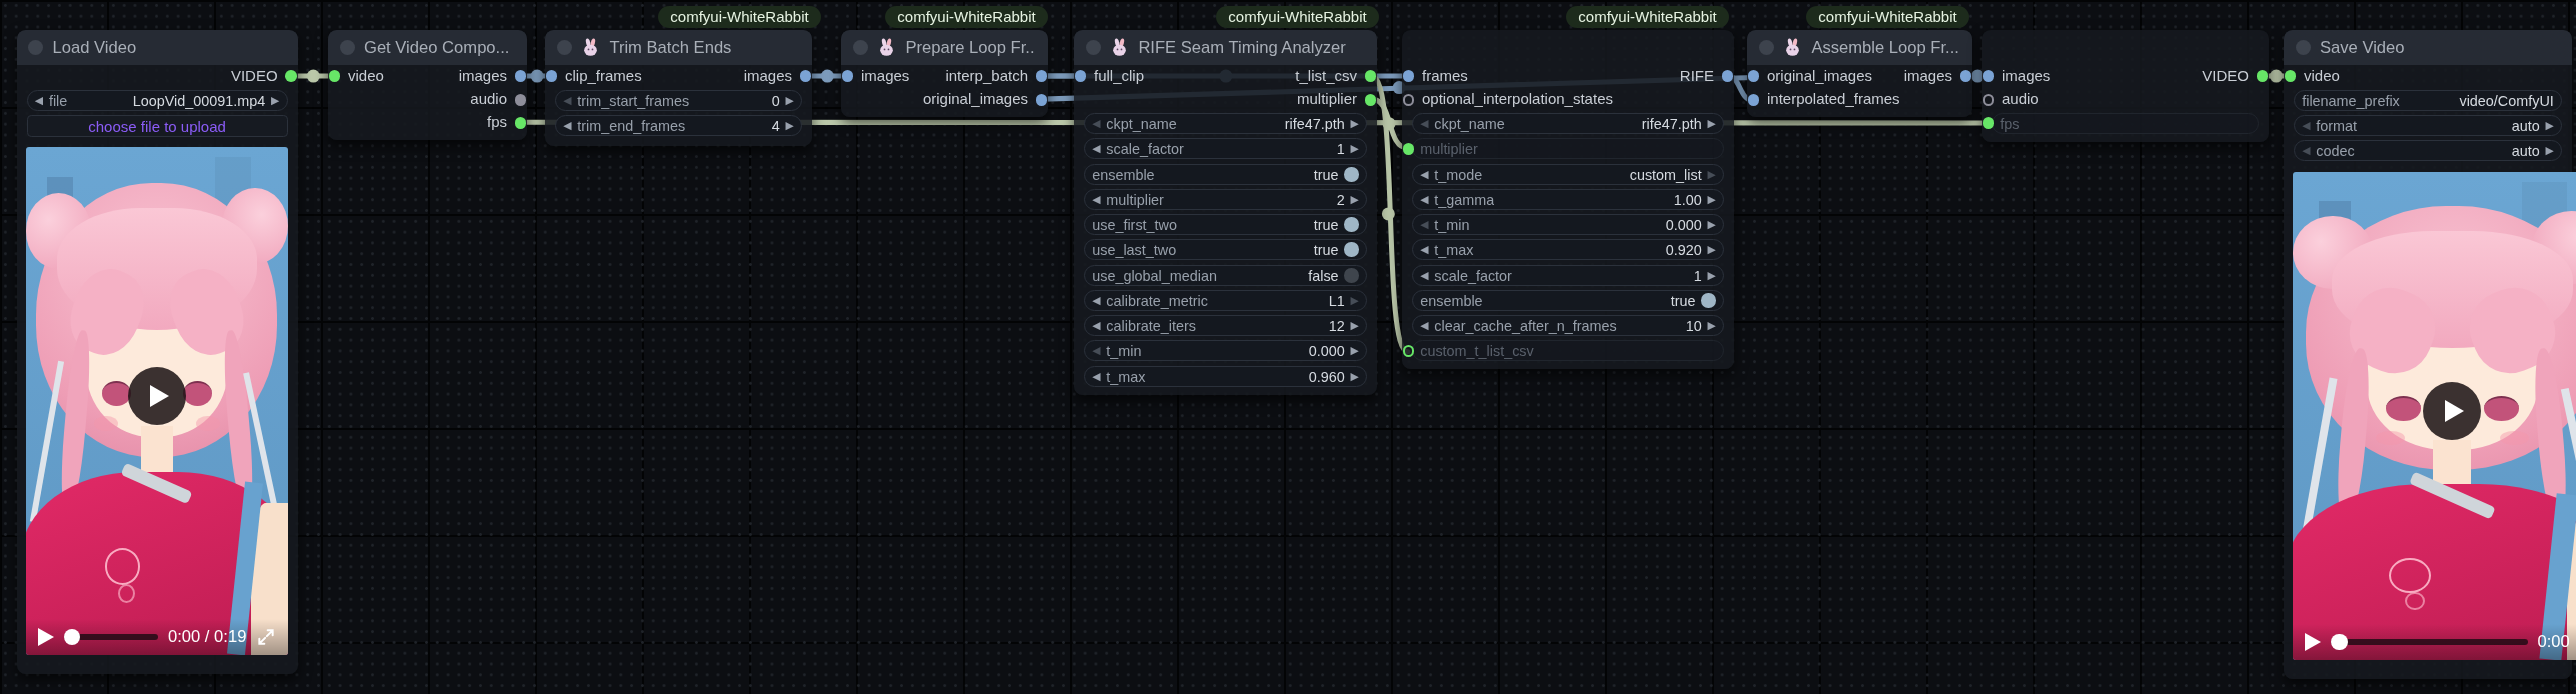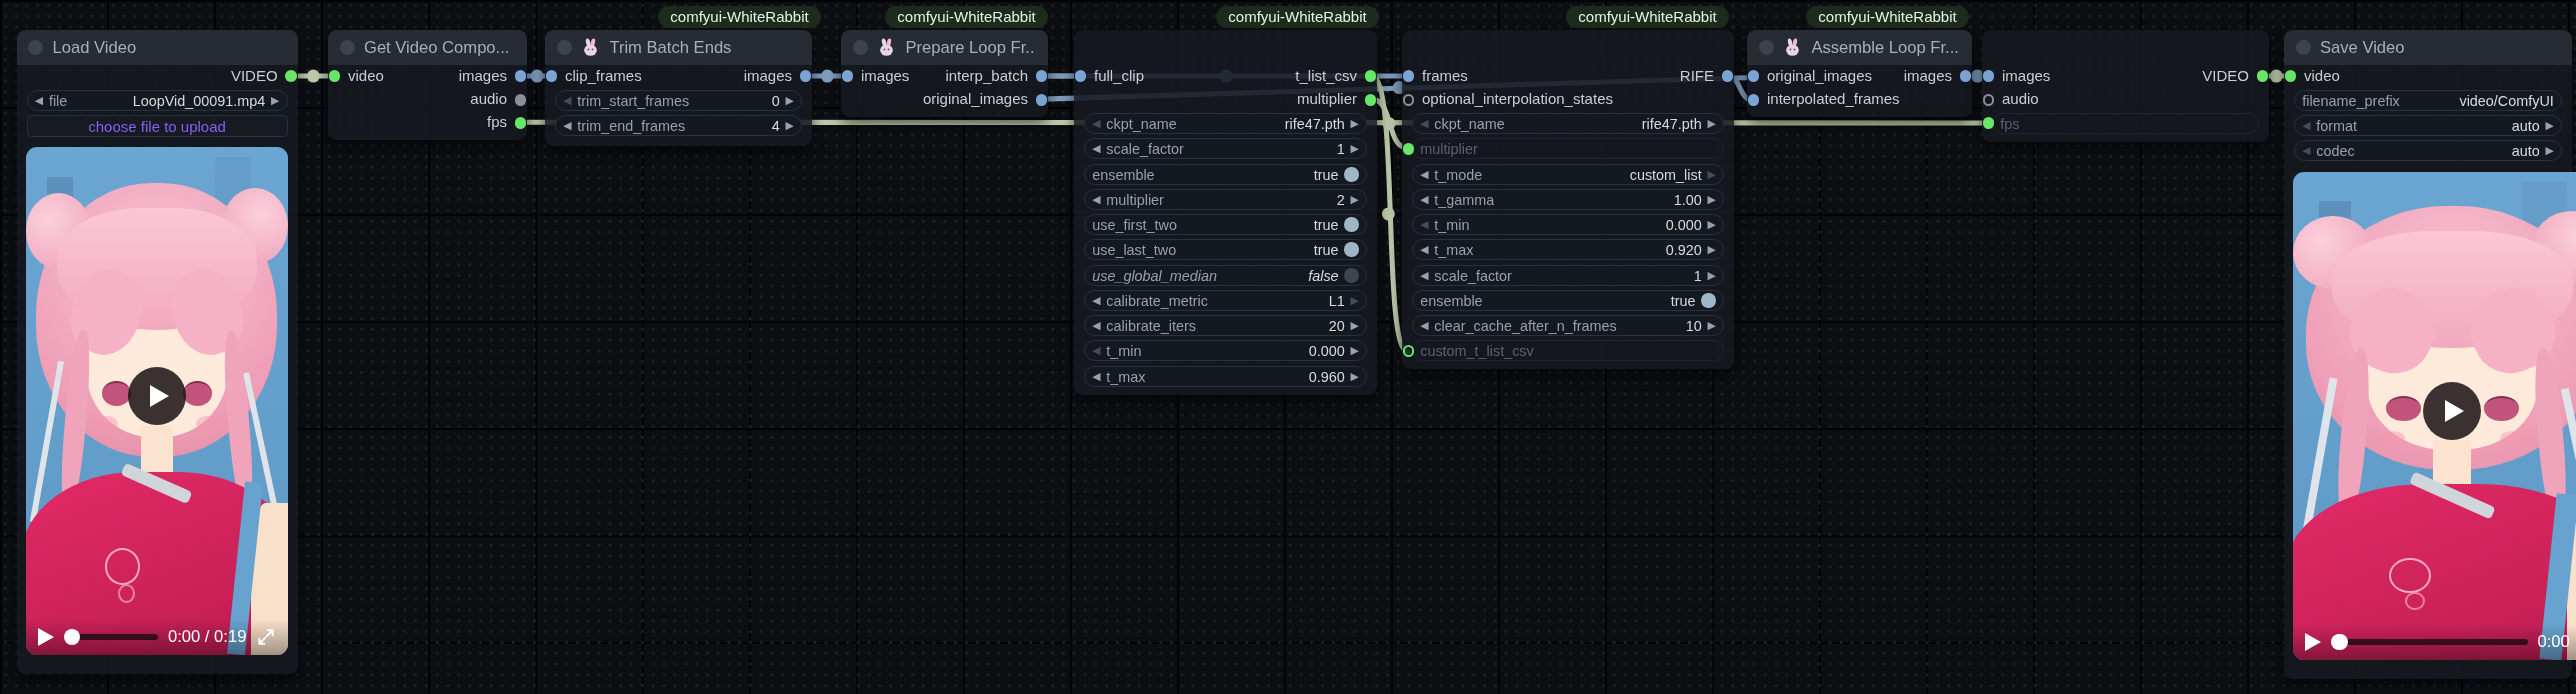--- a/index.html
+++ b/index.html
@@ -32,21 +32,21 @@
   .pill .wval{color:#d6dbe1;white-space:nowrap;}
   .arr{font-size:10.8px;color:#99a1ad;line-height:1;}
   .arr.dim{color:#464d57;}
   .toggle-circ{width:14.4px;height:14.4px;border-radius:50%;flex:0 0 auto;}
   .wbutton{position:absolute;left:10px;right:10px;height:22.4px;border-radius:4.3px;background:#161a21;
     border:1.4px solid #2b313b;display:flex;align-items:center;justify-content:center;
     font-size:15px;color:#8b5cf6;box-sizing:border-box;}
   .badge{position:absolute;top:5.8px;height:22.4px;border-radius:11.6px;background:#1d2b1c;
     color:#e6f3e2;font-size:15px;display:flex;align-items:center;padding:0 12.3px;
     transform:translateX(-100%);white-space:nowrap;pointer-events:auto;}
-  .scene{position:absolute;overflow:hidden;border-radius:11px;background:linear-gradient(180deg,#6ba6d3,#5e97c3);text-align:center;}
+  .scene{position:absolute;overflow:hidden;border-radius:3px;background:linear-gradient(180deg,#6ba6d3,#5e97c3);text-align:center;}
   .sc{position:absolute;}
   .controls{position:absolute;left:0;right:0;bottom:0;height:36px;display:flex;align-items:center;
     padding:0 11.6px;gap:10px;background:linear-gradient(transparent,rgba(0,0,0,.35));box-sizing:border-box;}
   .play-tri{width:0;height:0;border-left:16px solid #fff;border-top:9.4px solid transparent;
     border-bottom:9.4px solid transparent;flex:0 0 auto;}
   .track{position:relative;flex:1;height:6.5px;border-radius:3.6px;background:rgba(25,10,18,.8);}
   .knob{position:absolute;left:0;top:-5px;width:16.6px;height:16.6px;border-radius:50%;background:#fff;}
   .vtime{color:#fff;font-size:16.6px;white-space:nowrap;}
   .playover{position:absolute;width:58px;height:58px;border-radius:50%;background:rgba(25,16,18,.85);
     display:flex;align-items:center;justify-content:center;transform:translate(-50%,-50%);}
@@ -195,20 +195,31 @@
           <span class="node-title">Prepare Loop Fr...</span>
         </div>
         <span class="port-dot" style="top: 40px; left: 0.7px; background: rgb(123, 163, 212); border: none;"></span>
         <span class="port-label" style="top: 37px; left: 20px;">images</span>
         <span class="port-dot" style="top: 40px; right: 0.7px; background: rgb(123, 163, 212); border: none;"></span>
         <span class="port-label" style="top: 37px; right: 20px;">interp_batch</span>
         <span class="port-dot" style="top: 64px; right: 0.7px; background: rgb(123, 163, 212); border: none;"></span>
         <span class="port-label" style="top: 60px; right: 20px;">original_images</span>
       </div>
       <div class="node" style="left: 1074px; top: 30px; width: 303px; height: 365px;">
+        <div class="node-header">
+          <span class="collapse-dot"></span>
+          <svg viewBox="0 0 24 24" class="rabbit">
+            <ellipse cx="9" cy="6" rx="2.6" ry="5.5" fill="#ecd6ea" transform="rotate(-14 9 6)"></ellipse>
+            <ellipse cx="15" cy="6" rx="2.6" ry="5.5" fill="#f3b9c6" transform="rotate(14 15 6)"></ellipse>
+            <ellipse cx="12" cy="15.5" rx="8" ry="7" fill="#e9d3e8"></ellipse>
+            <circle cx="9.5" cy="14.5" r="1.1" fill="#5b4660"></circle>
+            <circle cx="14.5" cy="14.5" r="1.1" fill="#5b4660"></circle>
+          </svg>
+          <span class="node-title">RIFE Seam Timing Analyzer</span>
+        </div>
         <span class="port-dot" style="top: 40px; left: 0.7px; background: rgb(123, 163, 212); border: none;"></span>
         <span class="port-label" style="top: 37px; left: 20px;">full_clip</span>
         <span class="port-dot" style="top: 40px; right: 0.7px; background: rgb(103, 230, 103); border: none;"></span>
         <span class="port-label" style="top: 37px; right: 20px;">t_list_csv</span>
         <span class="port-dot" style="top: 64px; right: 0.7px; background: rgb(103, 230, 103); border: none;"></span>
         <span class="port-label" style="top: 60px; right: 20px;">multiplier</span>
         <div class="pill" style="top: 83px;">
           <span class="arr dim">◀</span>
           <span class="wname">ckpt_name</span>
           <span class="sp"></span>
@@ -240,38 +251,38 @@
           <span class="sp"></span>
           <span class="wval">true</span>
           <span class="toggle-circ" style="background: rgb(159, 182, 198);"></span>
         </div>
         <div class="pill" style="top: 209px;">
           <span class="wname">use_last_two</span>
           <span class="sp"></span>
           <span class="wval">true</span>
           <span class="toggle-circ" style="background: rgb(159, 182, 198);"></span>
         </div>
-        <div class="pill" style="top: 235px; font-style: italic;">
+        <div class="pill" style="top: 235px;">
           <span class="wname">use_global_median</span>
           <span class="sp"></span>
           <span class="wval">false</span>
           <span class="toggle-circ" style="background: rgb(63, 69, 77);"></span>
         </div>
         <div class="pill" style="top: 260px;">
           <span class="arr">◀</span>
           <span class="wname">calibrate_metric</span>
           <span class="sp"></span>
           <span class="wval">L1</span>
           <span class="arr dim">▶</span>
         </div>
         <div class="pill" style="top: 285px;">
           <span class="arr">◀</span>
           <span class="wname">calibrate_iters</span>
           <span class="sp"></span>
-          <span class="wval">20</span>
+          <span class="wval">12</span>
           <span class="arr">▶</span>
         </div>
         <div class="pill" style="top: 310px;">
           <span class="arr dim">◀</span>
           <span class="wname">t_min</span>
           <span class="sp"></span>
           <span class="wval">0.000</span>
           <span class="arr">▶</span>
         </div>
         <div class="pill" style="top: 336px;">

